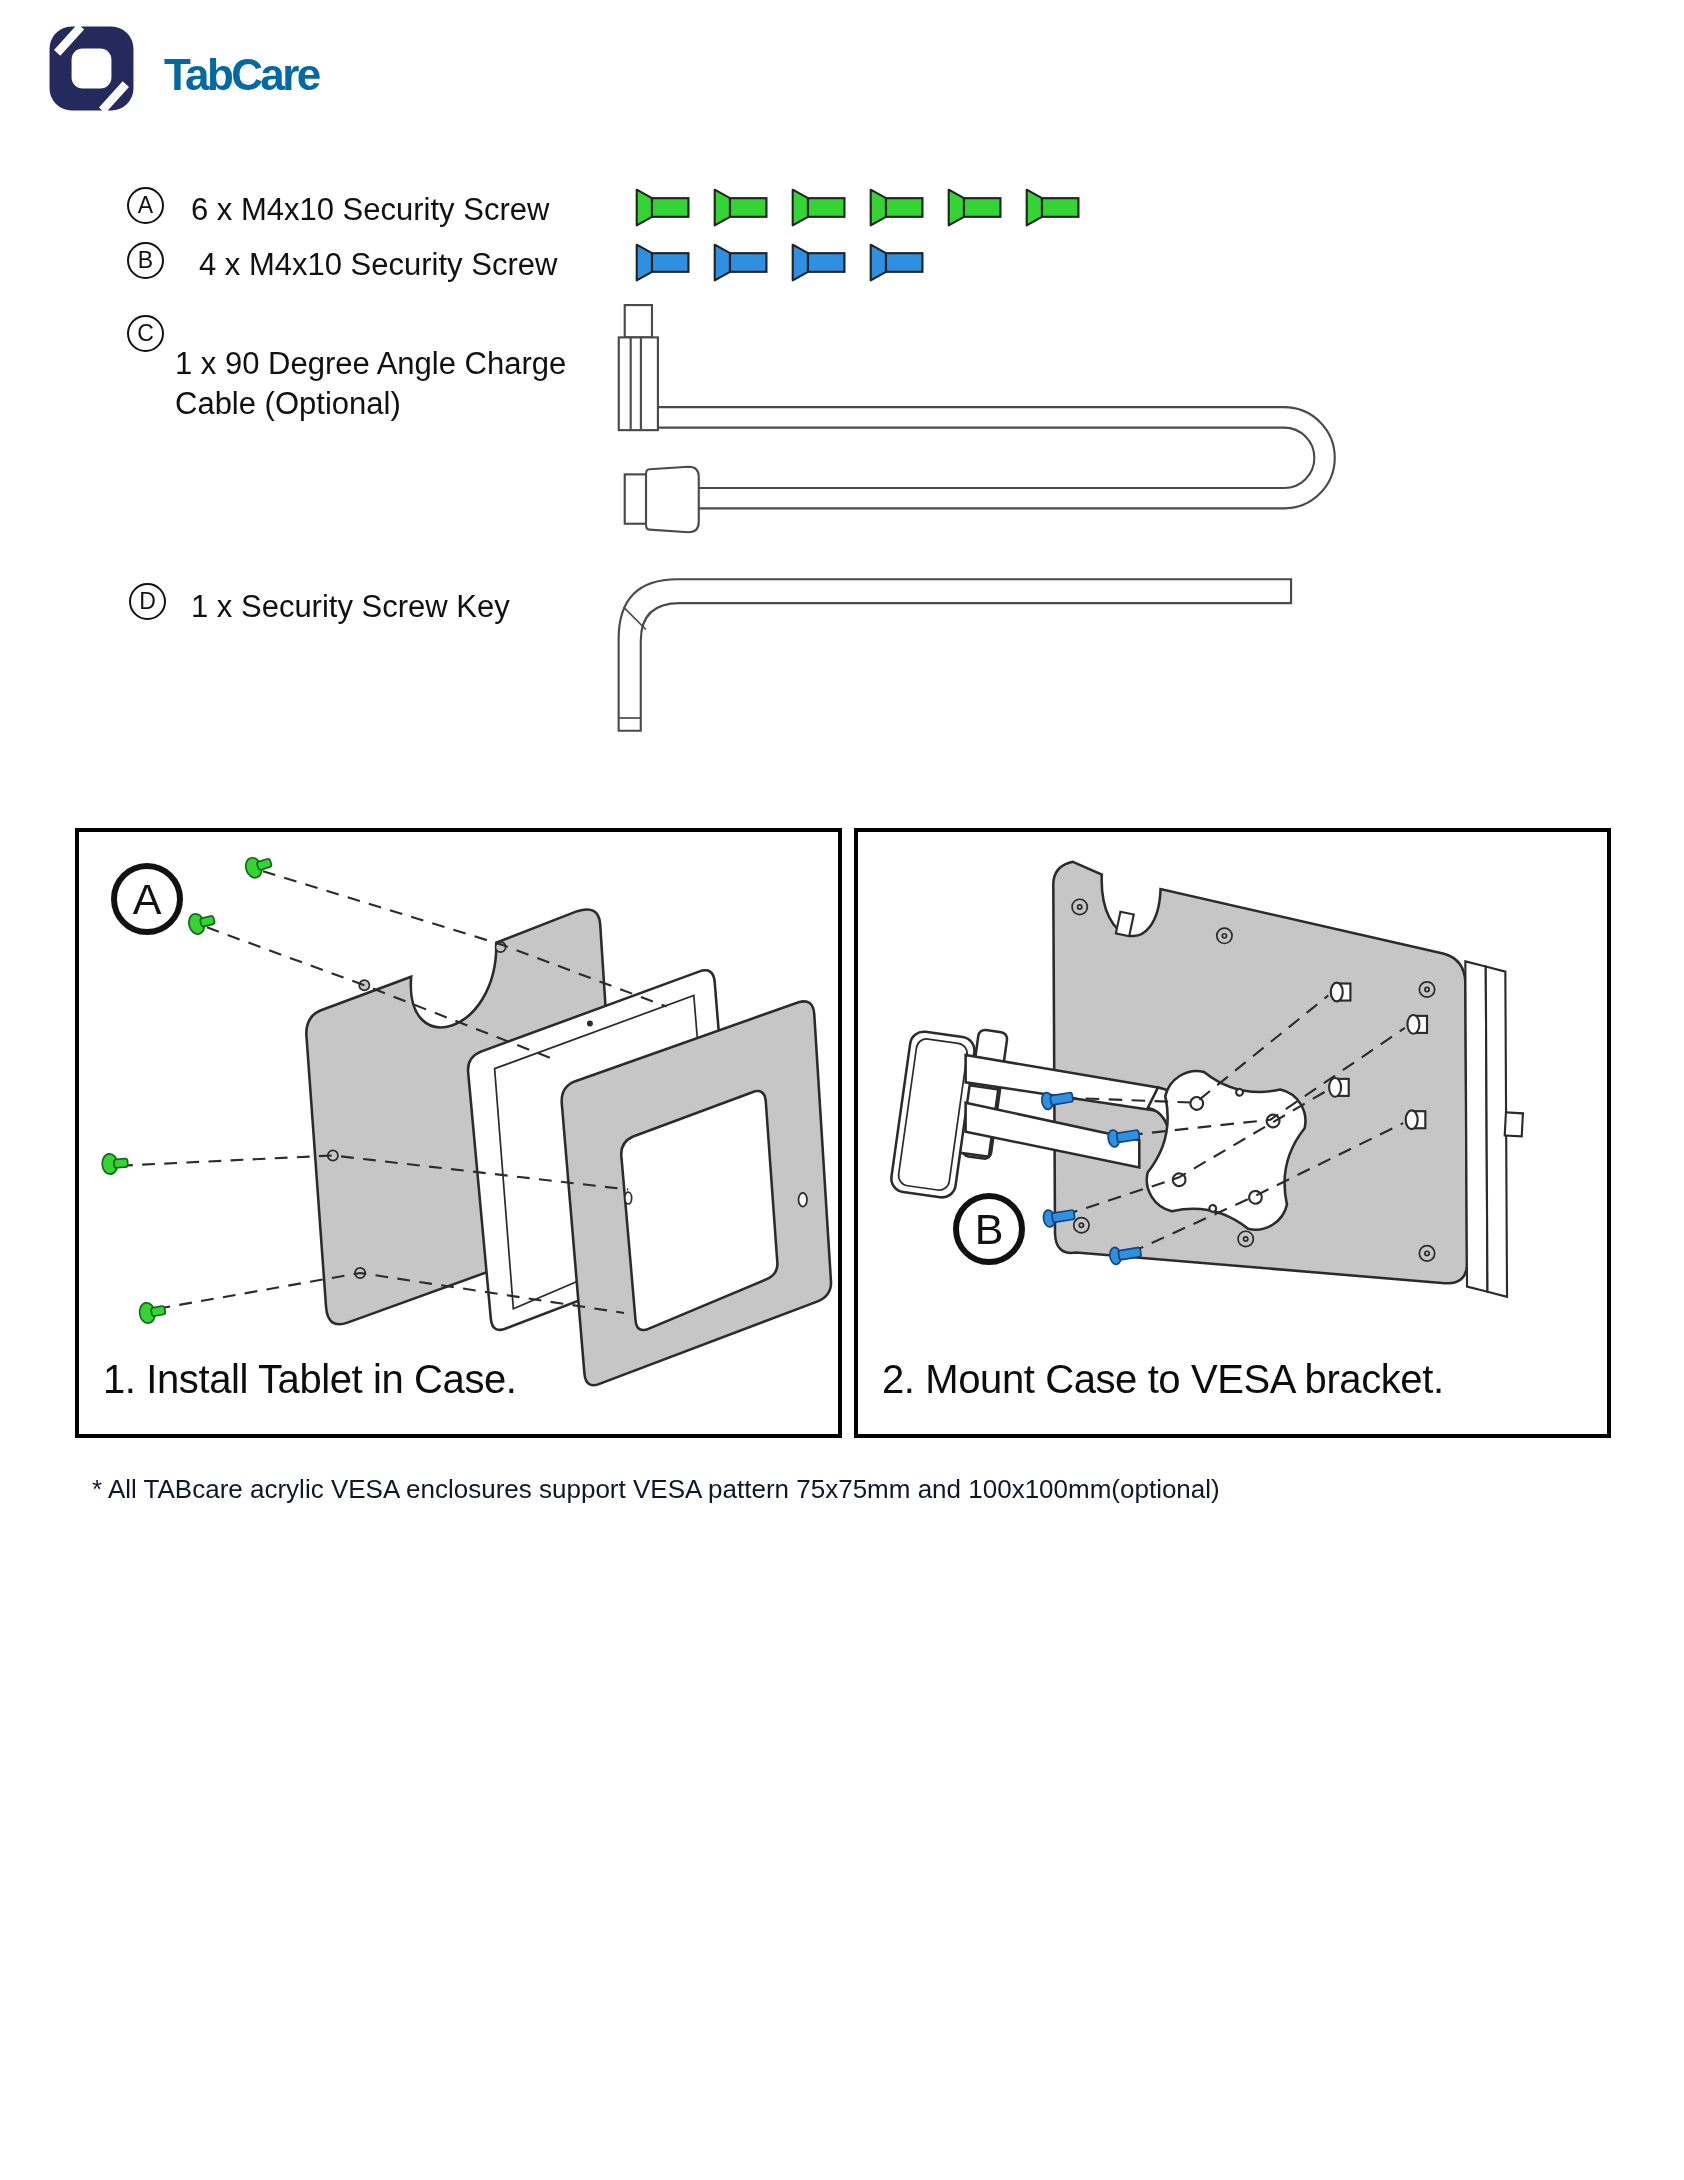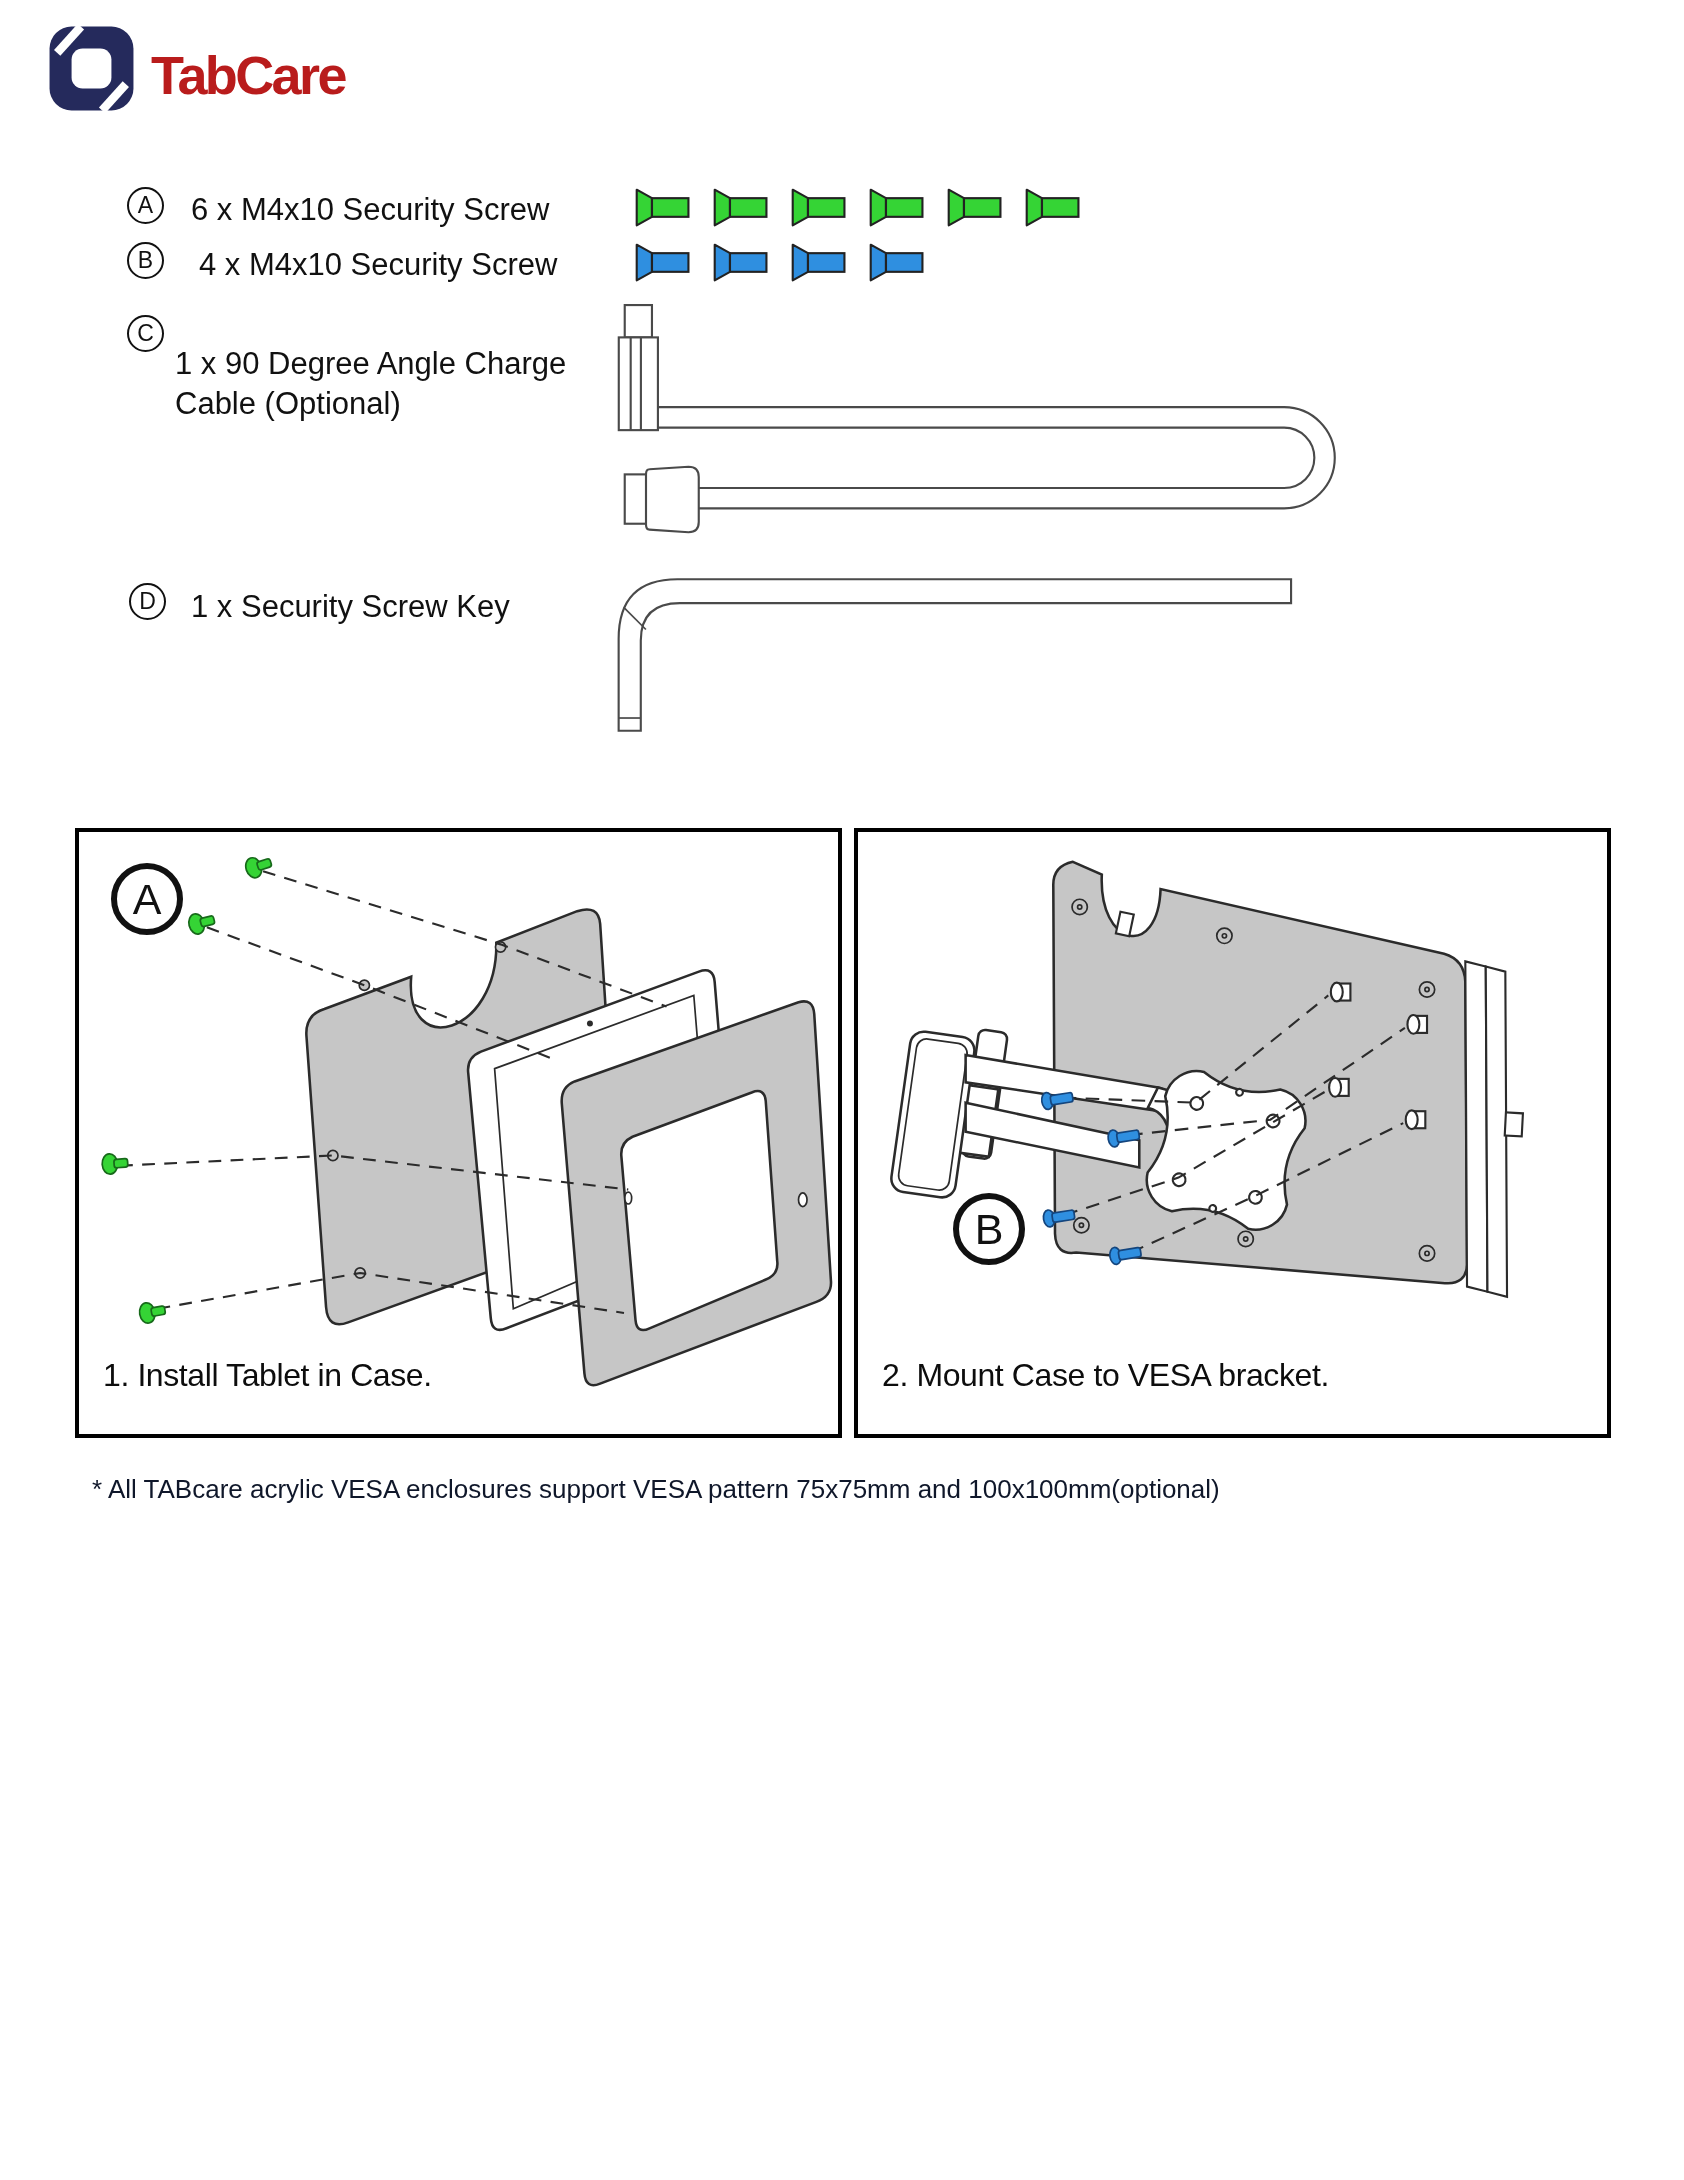--- a/index.html
+++ b/index.html
@@ -7,22 +7,22 @@
     position:relative;
     width:1685px;height:2181px;
     background:#ffffff;
     font-family:"Liberation Sans", sans-serif;
     overflow:hidden;
   }
   
   #header{position:absolute;left:47px;top:24px;display:flex;align-items:center;}
   #logo-icon{width:89px;height:89px;flex:0 0 auto;}
   #brand-text{
-    font-size:54px;font-weight:700;color:#b91c1c;
-    letter-spacing:-2.6px;margin-left:15px;line-height:1;
+    font-size:44px;font-weight:700;color:#0369a1;
+    letter-spacing:-2.6px;margin-left:28px;line-height:1;
     padding-top:12px;
   }
   #doc-title{
     font-size:49px;color:#0d0d0d;letter-spacing:-0.9px;
     margin-left:44px;line-height:1;white-space:pre;padding-top:5.1px;
   }
   #doc-title .hl{color:#e3120b;}
   
   .part-circle{
     position:absolute;width:37px;height:37px;border:2.6px solid #111;border-radius:50%;
@@ -44,21 +44,21 @@
   #panel-2{left:854px;top:828px;width:757px;height:610px;}
   .panel svg.diagram{position:absolute;left:0;top:0;}
   .step-circle{
     position:absolute;width:72px;height:72px;border:6px solid #111;border-radius:50%;
     display:flex;align-items:center;justify-content:center;
     font-size:43px;color:#111;box-sizing:border-box;background:#fff;
   }
   #circle-a{left:32px;top:31px;}
   #circle-b{left:95px;top:361px;}
   .caption{
-    position:absolute;left:24px;top:525px;font-size:32px;color:#0d0d0d;letter-spacing:-0.4px;
+    position:absolute;left:24px;top:525px;font-size:40px;color:#0d0d0d;letter-spacing:-0.4px;
   }
   
   #footnote{
     position:absolute;left:92px;top:1474px;font-size:26px;color:#0f172a;
   }
 </style>
 </head>
 <body>
 
 <div id="page">

